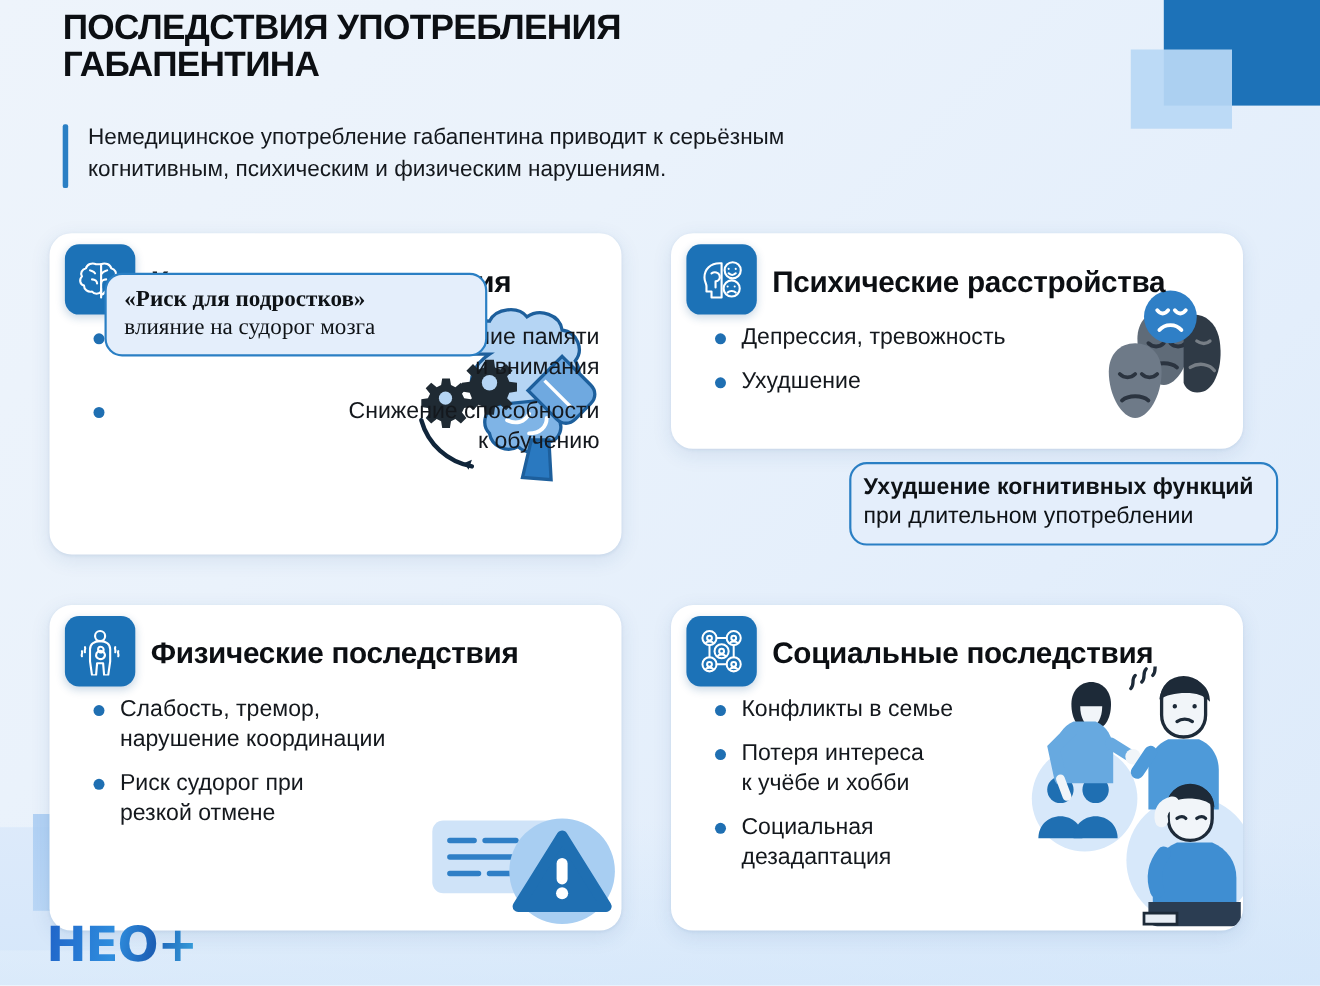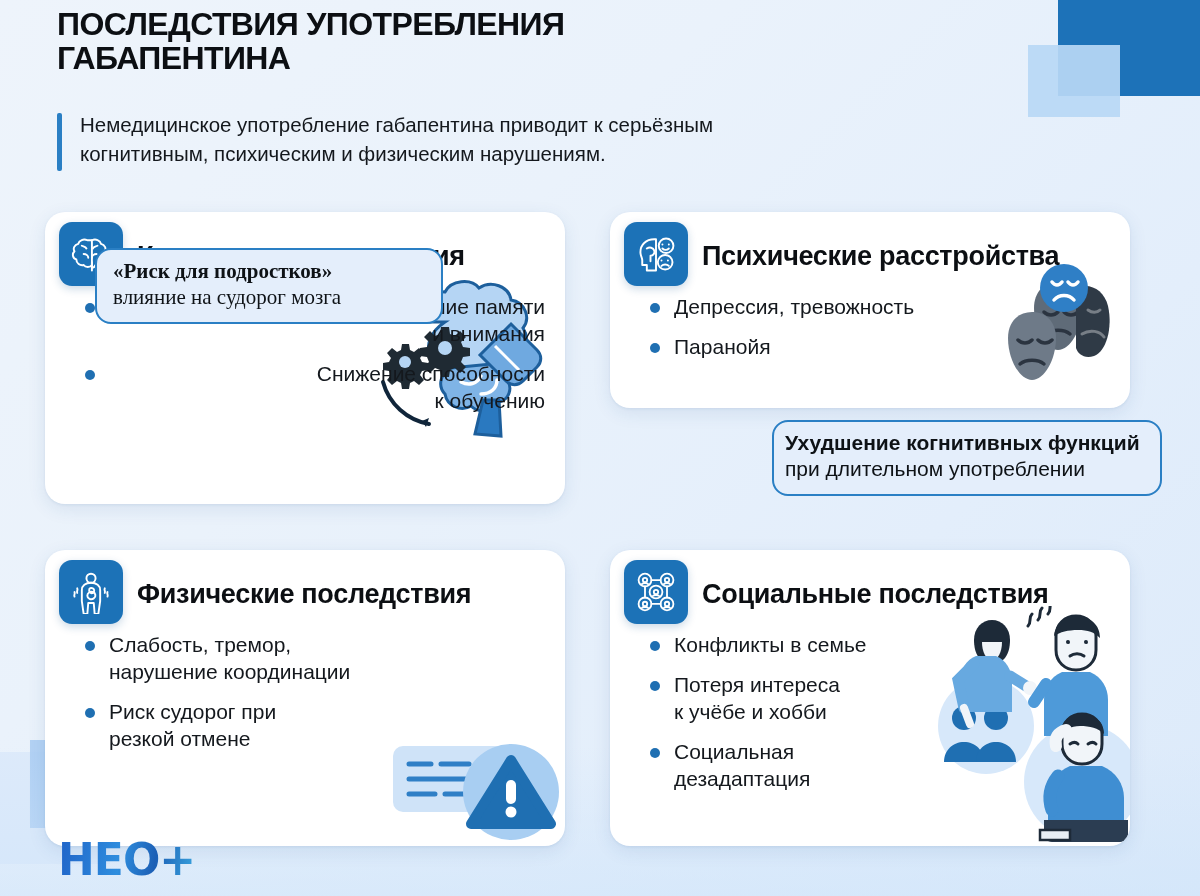--- a/index.html
+++ b/index.html
@@ -173,21 +173,21 @@
     position: absolute;
     left: 772px; top: 420px;
     width: 390px;
     z-index: 6;
     padding-left: 11px;
   }
 
   
   .logo {
     position: absolute;
-    left: 58px; bottom: 14px;
+    left: 42px; bottom: 14px;
     font-size: 44px;
     font-weight: 800;
     letter-spacing: -1px;
     line-height: 1;
     background: linear-gradient(100deg, #1f63c8 0%, #2f8ede 45%, #1c5fb5 70%, #3aa6e0 100%);
     -webkit-background-clip: text;
     background-clip: text;
     color: transparent;
     font-family: "DejaVu Sans", sans-serif;
   }
@@ -320,21 +320,21 @@
             <path d="M31 13.5a1 1 0 010 .1M38 13.5a1 1 0 010 .1M31 18c2 2 5 2 7 0"></path>
             <circle cx="34" cy="33" r="8"></circle>
             <path d="M30 31a1 1 0 010 .1M37 31a1 1 0 010 .1M30 37c2-2 6-2 8 0"></path>
           </svg>
         </span>
         <span class="card-title">Психические расстройства</span>
       </div>
 
       <ul class="bullets">
         <li>Депрессия, тревожность</li>
-        <li>Паранойя</li>
+        <li>Ухудшение</li>
       </ul>
     </div>
 
     <div class="card" style="margin-top:142px; min-height:296px;">
       <svg class="illus" style="right:-10px; top:56px; width:210px; height:238px;" viewBox="0 0 210 238">
         <circle cx="56" cy="120" r="48" fill="#d7e8fa"></circle>
         <circle cx="152" cy="176" r="58" fill="#d7e8fa"></circle>
 
         <g fill="#1f6fb2">
           <circle cx="34" cy="112" r="12"></circle>

